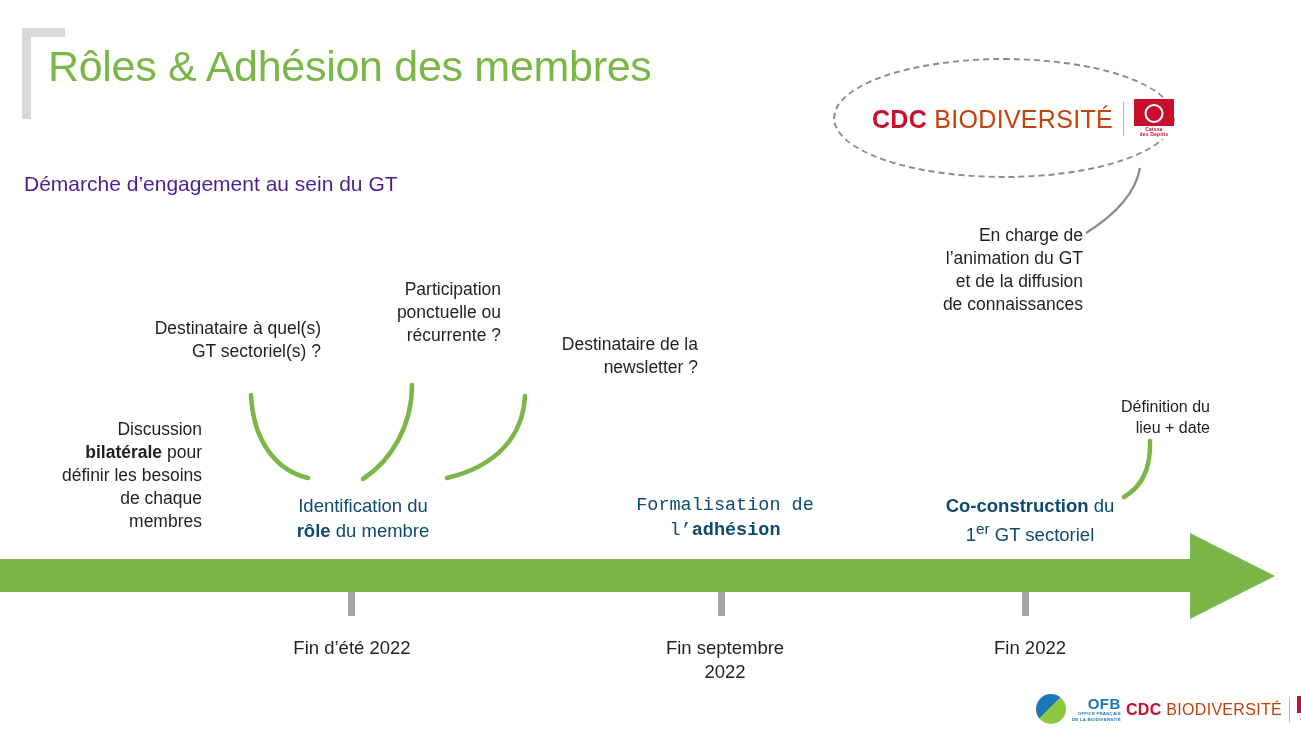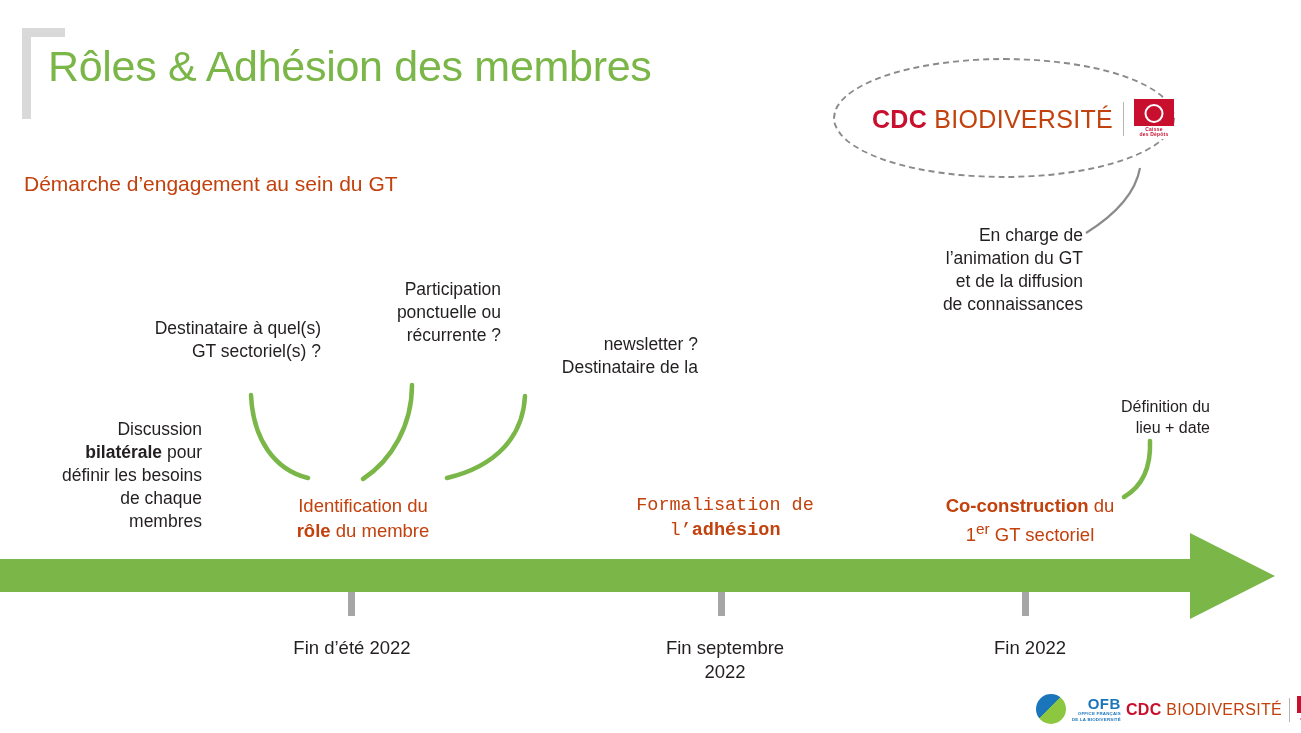--- a/index.html
+++ b/index.html
@@ -37,21 +37,21 @@
     color: #7ab648;
     font-weight: 400;
     letter-spacing: -0.3px;
     white-space: nowrap;
   }
   .subtitle {
     position: absolute;
     left: 24px;
     top: 172px;
     font-size: 21px;
-    color: #c2410c;
+    color: #4c1d95;
     white-space: nowrap;
   }
 
   
   .logo-ellipse {
     position: absolute;
     left: 833px;
     top: 58px;
     width: 338px;
     height: 116px;
@@ -123,21 +123,21 @@
     color: #231f20;
   }
   .note.small { font-size: 16px; }
   .note b { font-weight: bold; }
 
   .milestone {
     position: absolute;
     text-align: center;
     font-size: 18.5px;
     line-height: 1.35;
-    color: #c2410c;
+    color: #0c4a6e;
   }
   .milestone b { font-weight: bold; }
 
   .date-label {
     position: absolute;
     text-align: center;
     font-size: 18.5px;
     line-height: 1.3;
     color: #231f20;
   }
@@ -273,22 +273,22 @@
     <div>GT sectoriel(s) ?</div>
   </div>
 
   <div class="note" style="left:341px; top:278px; width:160px;">
     <div>Participation</div>
     <div>ponctuelle ou</div>
     <div>récurrente ?</div>
   </div>
 
   <div class="note" style="left:506px; top:333px; width:192px;">
+    <div>Destinataire de la</div>
     <div>newsletter ?</div>
-    <div>Destinataire de la</div>
   </div>
 
   <div class="note small" style="left:1062px; top:396px; width:148px;">
     <div>Définition du</div>
     <div>lieu + date</div>
   </div>
 
   <div class="milestone" style="left:258px; top:494px; width:210px;">
     <div>Identification du</div>
     <div><b>rôle</b><span> du membre</span></div>

